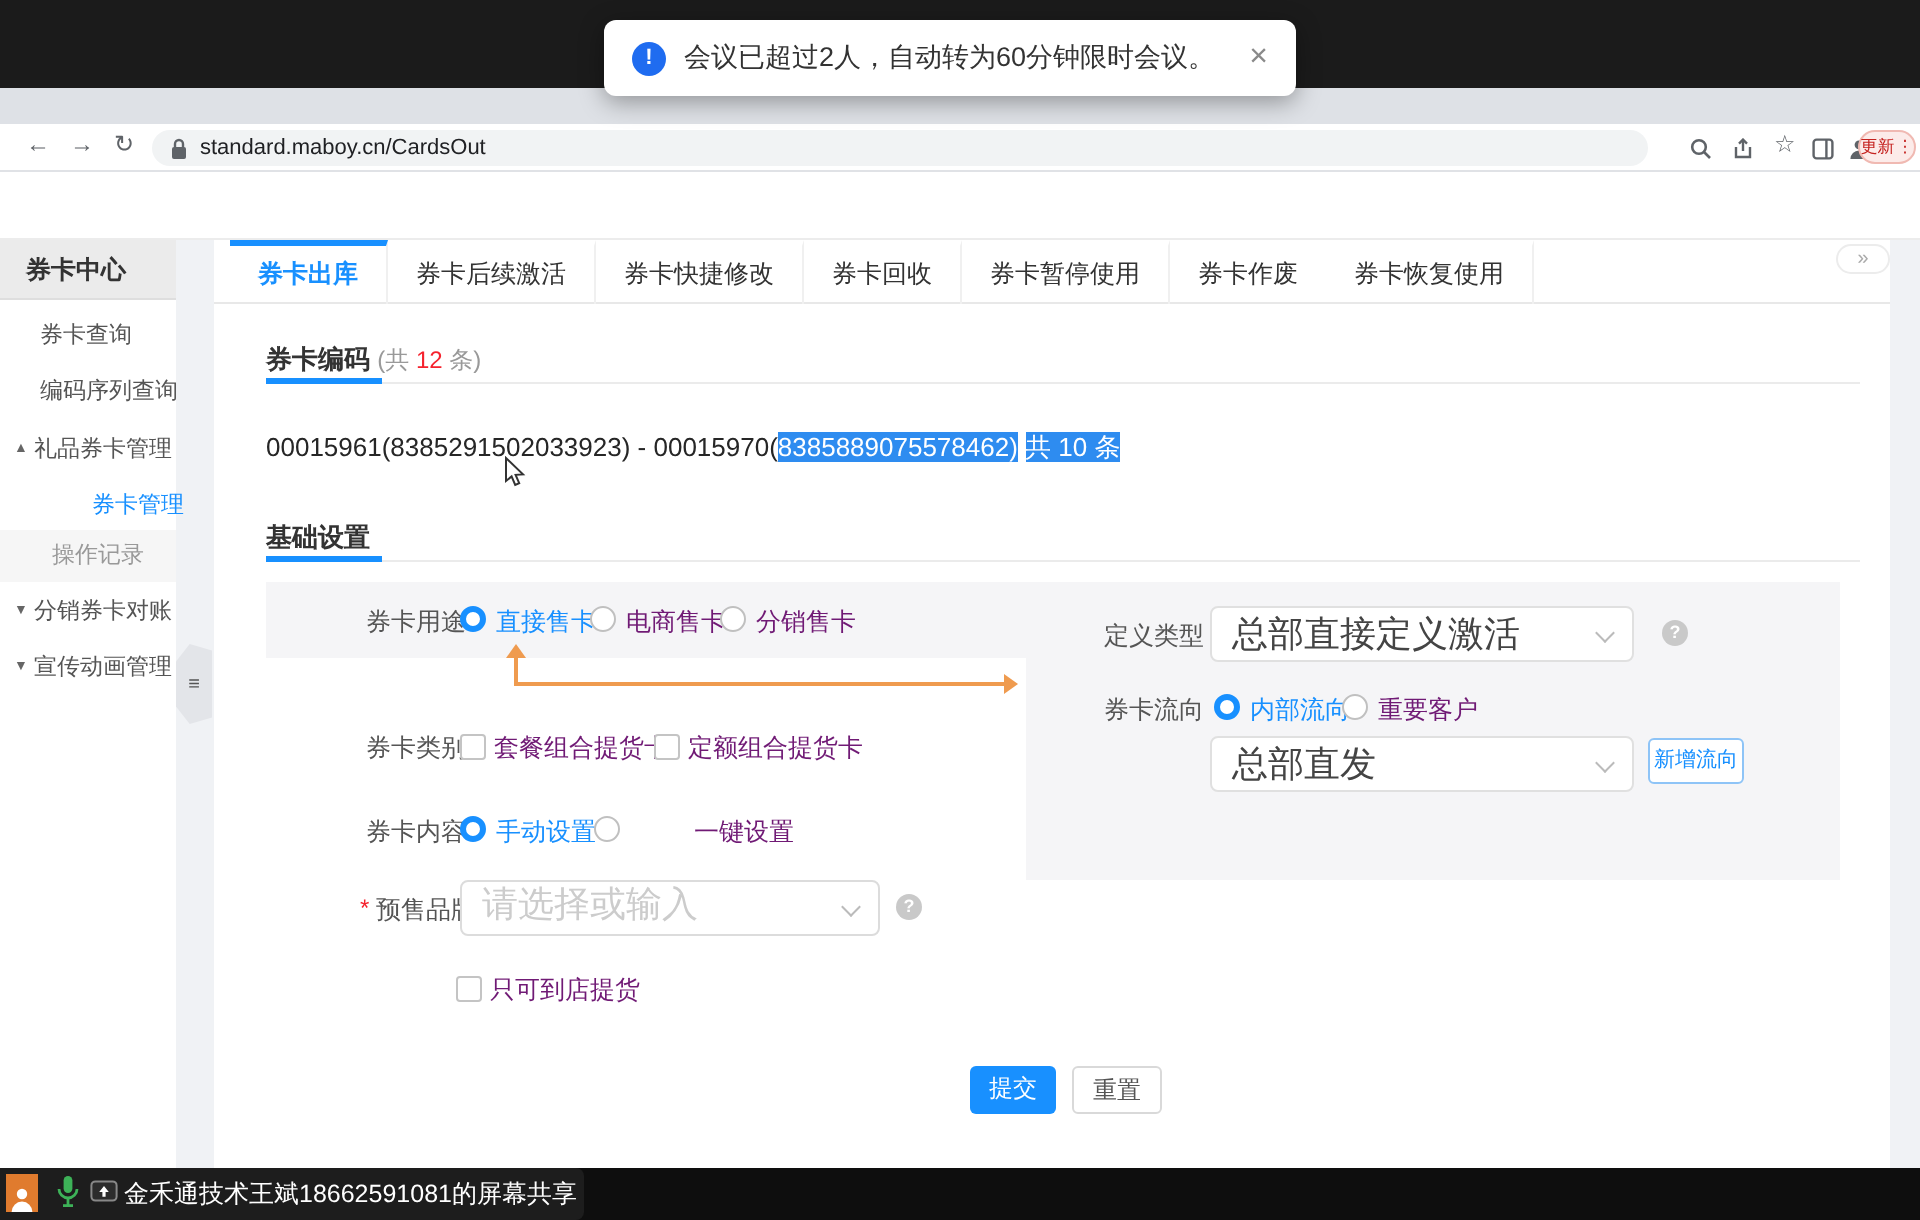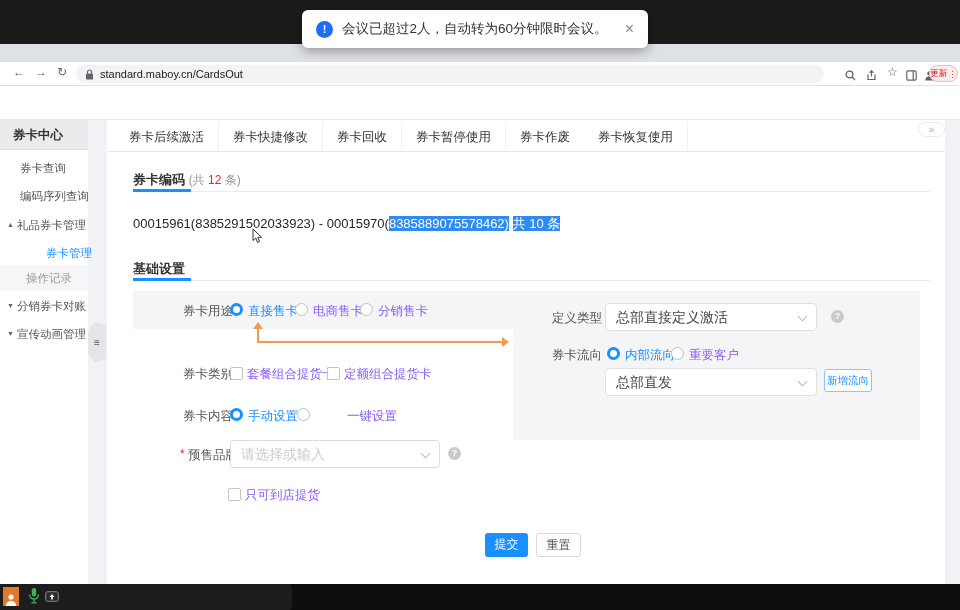--- a/index.html
+++ b/index.html
@@ -86,30 +86,30 @@
   .sec-count b { color:#f5222d; font-weight:normal; }
   .bluebar { position:absolute; width:58px; height:3px; background:#1890ff; z-index:2; }
   .hdiv { position:absolute; height:1px; background:#ebebeb; }
 
   #codeline { position:absolute; left:26px; top:95px; font-size:13px; color:#262626; white-space:nowrap; }
   .selhl { background:#2e8cf0; color:#fff; }
 
   .grayband { position:absolute; background:#f5f5f7; }
 
   .flabel { position:absolute; font-size:12.5px; color:#555; white-space:nowrap; }
-  .fopt { position:absolute; font-size:12.5px; color:#8b5cf6; white-space:nowrap; }
+  .fopt { position:absolute; font-size:12.5px; color:#701a75; white-space:nowrap; }
   .fopt.on { color:#1890ff; }
   .radio { position:absolute; width:13px; height:13px; border-radius:50%; border:1px solid #c0c0c0; background:#fff; }
   .radio.on { border:3.5px solid #1890ff; }
   .cbox { position:absolute; width:13px; height:13px; border:1px solid #c4c4c4; border-radius:2px; background:#fff; }
   .fselect { position:absolute; background:#fff; border:1px solid #e0e0e0; border-radius:4px; height:28px;
-             font-size:14px; color:#444; line-height:26px; padding-left:10px; white-space:nowrap; }
+             font-size:18px; color:#444; line-height:26px; padding-left:10px; white-space:nowrap; }
   .fselect .chev { position:absolute; right:10px; top:9px; width:7px; height:7px;
                    border-right:1.5px solid #bbb; border-bottom:1.5px solid #bbb; transform:rotate(45deg); }
-  .fselect.ph { color:#ccc; border-color:#dcdcdc; }
+  .fselect.ph { color:#ccc; border-color:#dcdcdc;font-family:Liberation Mono, monospace; }
   .helpq { position:absolute; width:13px; height:13px; border-radius:50%; background:#c9c9c9; color:#fff;
            font-size:9px; font-weight:bold; text-align:center; line-height:13px; }
   .reqstar { position:absolute; color:#f5222d; font-size:12px; }
 
   
   .oa { position:absolute; background:#ef9b4f; }
   .oa-head-up { position:absolute; width:0; height:0; border-left:5px solid transparent; border-right:5px solid transparent; border-bottom:7px solid #ef9b4f; }
   .oa-head-right { position:absolute; width:0; height:0; border-top:5px solid transparent; border-bottom:5px solid transparent; border-left:7px solid #ef9b4f; }
 
   .btn { position:absolute; height:24px; border-radius:3px; font-size:12px; text-align:center; line-height:23px; }
@@ -265,20 +265,21 @@
       <span class="arr">▼</span>
       <span class="lbl" style="left:17px;">宣传动画管理</span>
     </div>
   </div>
   <div class="abs" id="sb-handle">
     <span>≡</span>
   </div>
 
   <div class="abs" id="card">
     <div id="mtabs">
+      <div class="mtab active">券卡出库</div>
       <div class="mtab">券卡后续激活</div>
       <div class="mtab">券卡快捷修改</div>
       <div class="mtab">券卡回收</div>
       <div class="mtab">券卡暂停使用</div>
       <div class="mtab" style="border-right:none;">券卡作废</div>
       <div class="mtab">券卡恢复使用</div>
     </div>
     <div id="expand-pill">»</div>
 
     <div class="sec-title" style="left:26px;top:51px;">
@@ -381,20 +382,21 @@
         <line x1="6" y1="12.5" x2="6" y2="15.5" stroke="#3db258" stroke-width="1.4"></line>
         <line x1="3.5" y1="15.8" x2="8.5" y2="15.8" stroke="#3db258" stroke-width="1.4"></line>
       </svg>
     </div>
     <div class="abs" style="left:45px;top:6px;">
       <svg width="14" height="13" viewBox="0 0 14 13">
         <rect x="0.7" y="0.7" width="12.6" height="9.6" rx="2" fill="#2c2c2c" stroke="#888" stroke-width="1"></rect>
         <path d="M7 3 L9.4 6 H7.8 V8.4 H6.2 V6 H4.6 Z" fill="#fff"></path>
       </svg>
     </div>
+    <div id="sharetext">金禾通技术王斌18662591081的屏幕共享</div>
   </div>
 
   <div class="abs" id="toast">
     <span class="info">!</span>
     <span class="msg">会议已超过2人，自动转为60分钟限时会议。</span>
     <span class="close">×</span>
   </div>
 
 </div>
 

